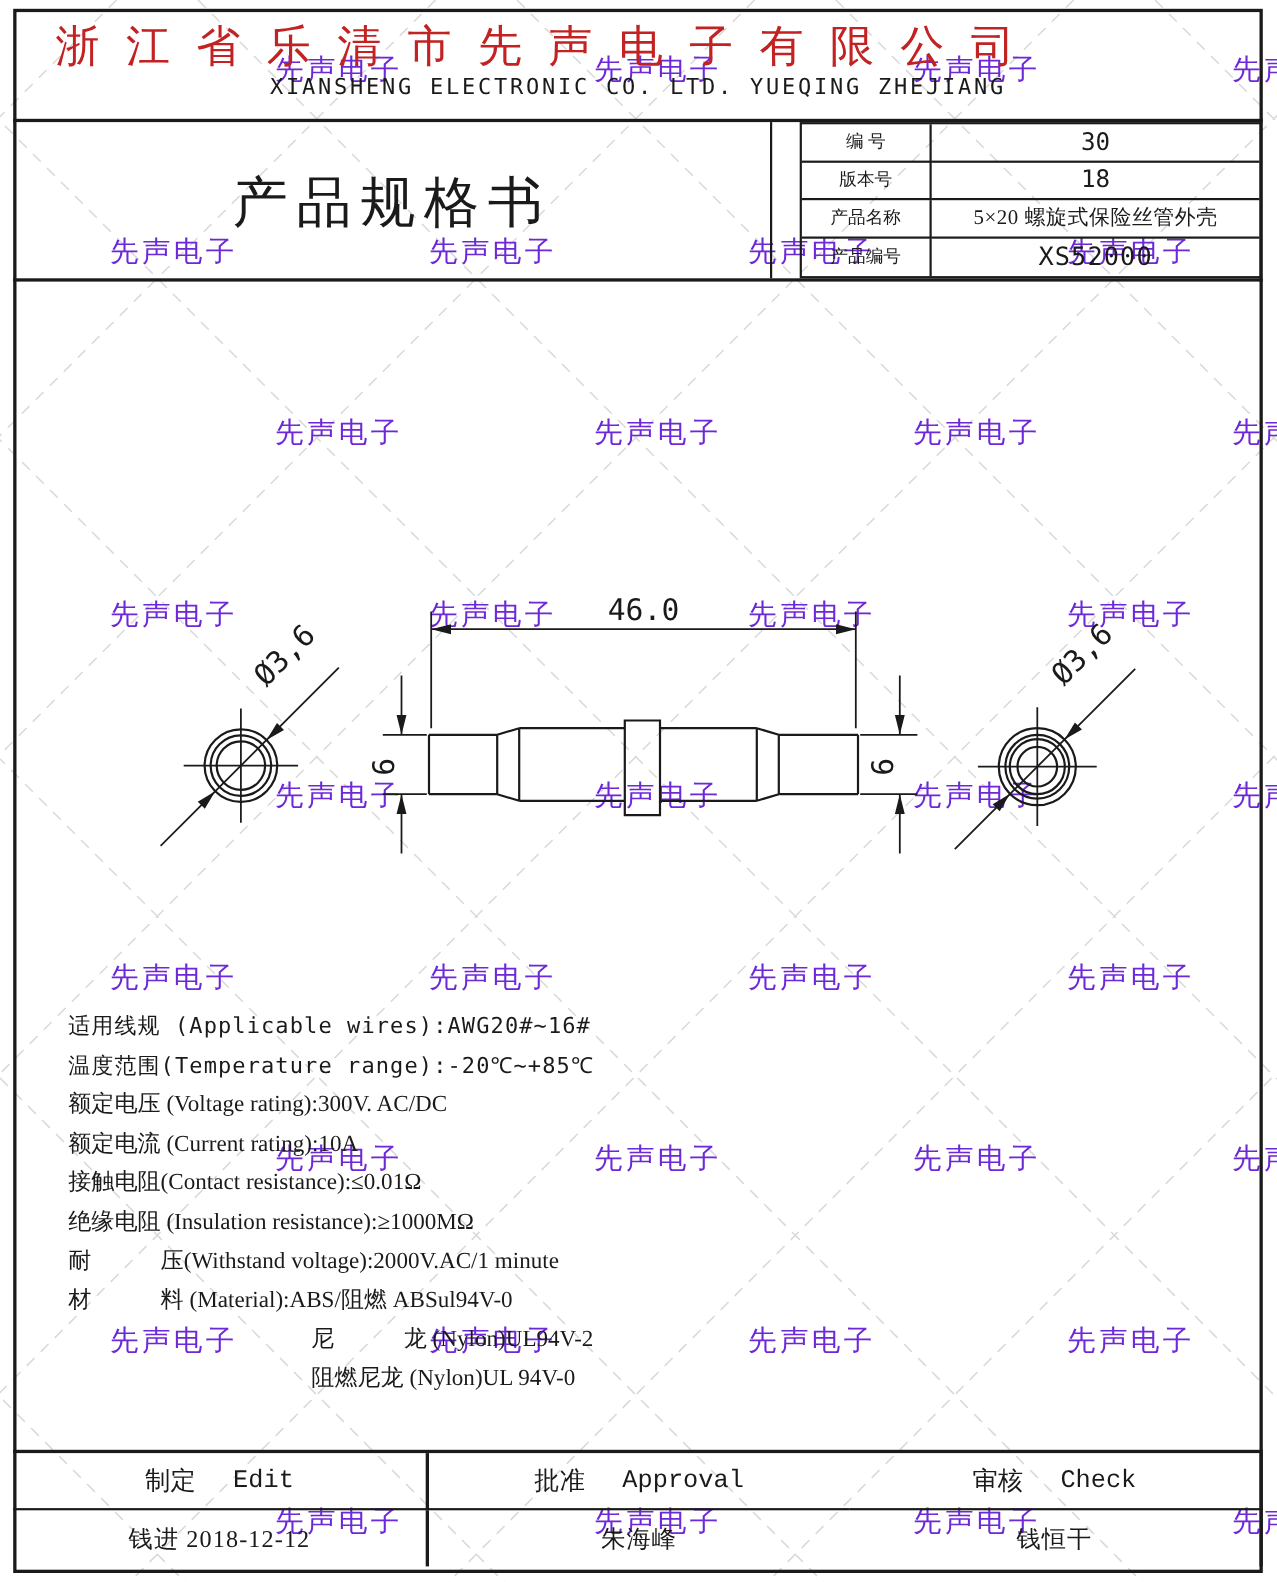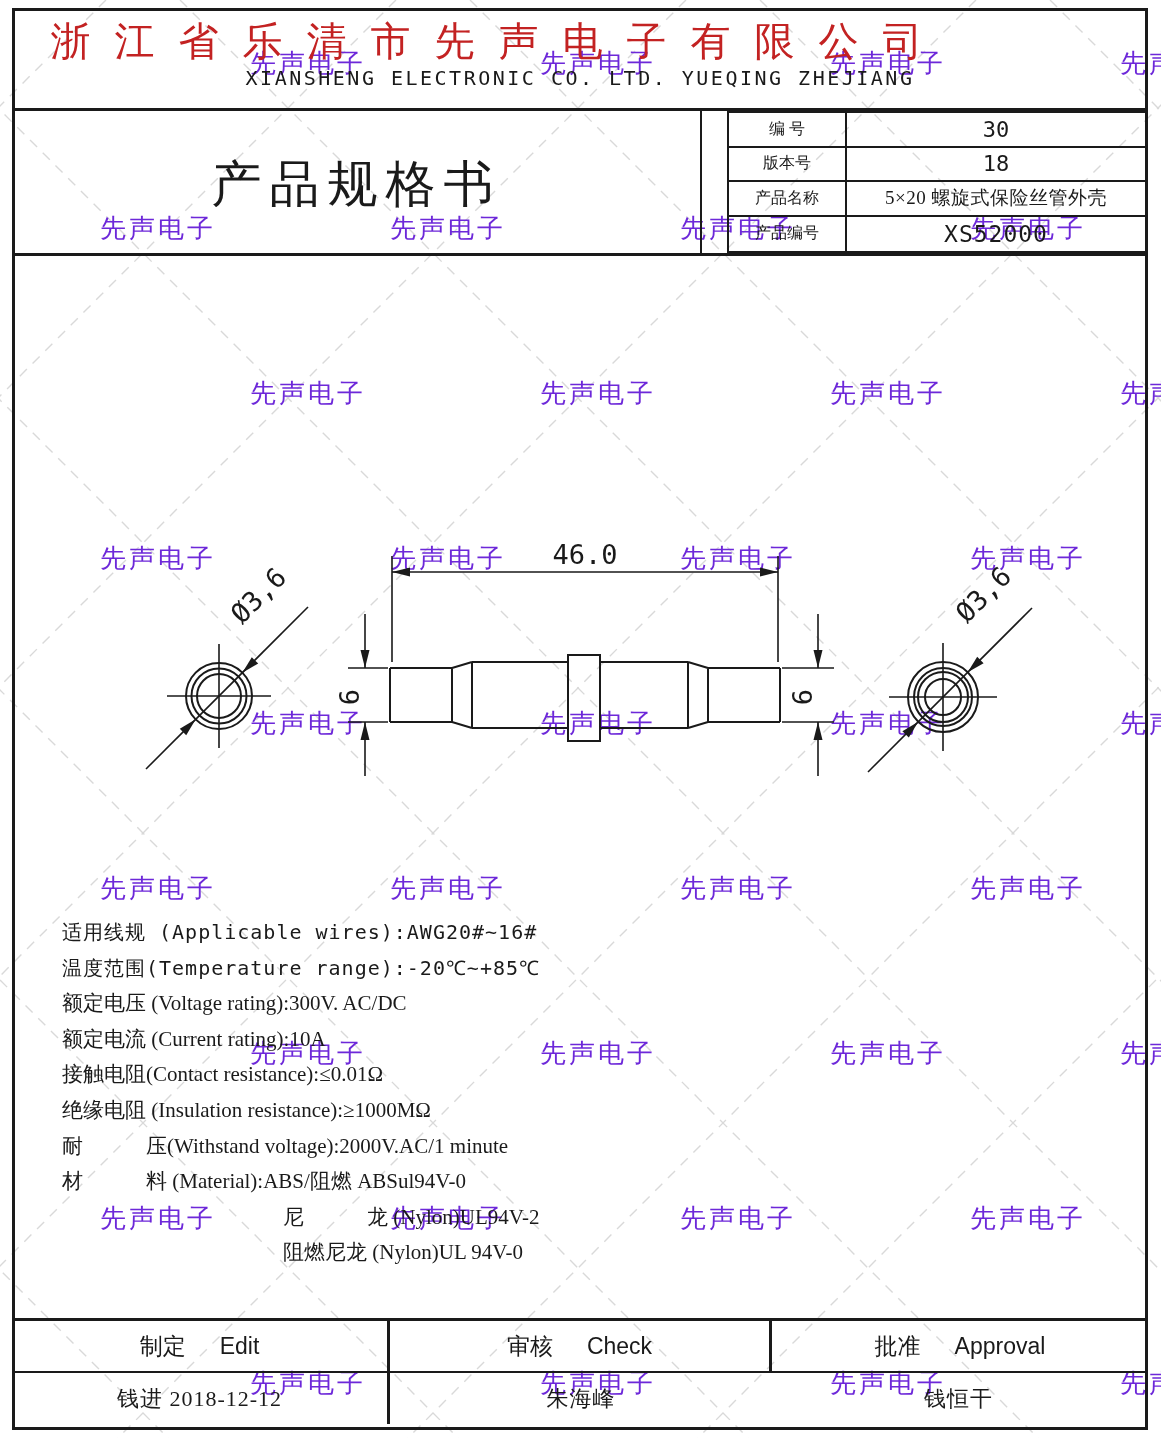--- a/index.html
+++ b/index.html
@@ -60,21 +60,21 @@
   .spec-line.indent { padding-left:221px; }
 
   
   .approval { position:absolute; left:12px; top:1321px; width:1136px; height:103px; z-index:3;
               display:grid; grid-template-columns:378px 382px 1fr; grid-template-rows:52px 1fr; }
   .ap-cell { display:flex; align-items:center; justify-content:center; white-space:nowrap; }
   .ap-cell.hdr { border-bottom:2px solid #1a1a1a; }
   .ap-cell.cdiv { border-right:3px solid #1a1a1a; }
   .ap-cn { font-size:23px; }
   .ap-en { font-size:23px; margin-left:34px;
-           font-family:Liberation Sans, sans-serif; }
+           font-family:Liberation Mono, monospace; }
   .ap-val { font-size:22px; letter-spacing:1px; }
 </style>
 </head>
 <body>
 
 <div id="wm-layer">
   <svg id="wm-lines" width="1161" height="1438" viewBox="0 0 1161 1438">
       <line x1="-1850" y1="0" x2="-350" y2="1500" stroke="#d9d9d9" stroke-width="1.4" stroke-dasharray="10 8"></line>
       <line x1="-1344" y1="0" x2="-2844" y2="1500" stroke="#d9d9d9" stroke-width="1.4" stroke-dasharray="10 8"></line>
       <line x1="-1560" y1="0" x2="-60" y2="1500" stroke="#d9d9d9" stroke-width="1.4" stroke-dasharray="10 8"></line>
@@ -230,24 +230,24 @@
   <div class="spec-line">材　　　料 (Material):ABS/阻燃 ABSul94V-0</div>
   <div class="spec-line indent">尼　　　龙 (Nylon)UL94V-2</div>
   <div class="spec-line indent">阻燃尼龙 (Nylon)UL 94V-0</div>
 </div>
 
 <div class="approval">
   <div class="ap-cell hdr cdiv">
     <span class="ap-cn">制定</span>
     <span class="ap-en">Edit</span>
   </div>
+  <div class="ap-cell hdr">
+    <span class="ap-cn">批准</span>
+    <span class="ap-en">Approval</span>
+  </div>
   <div class="ap-cell hdr cdiv">
     <span class="ap-cn">审核</span>
     <span class="ap-en">Check</span>
-  </div>
-  <div class="ap-cell hdr">
-    <span class="ap-cn">批准</span>
-    <span class="ap-en">Approval</span>
   </div>
   <div class="ap-cell ap-val cdiv">钱进 2018-12-12</div>
   <div class="ap-cell ap-val">朱海峰</div>
   <div class="ap-cell ap-val cdiv">钱恒干</div>
 </div>
 
 </body></html>

